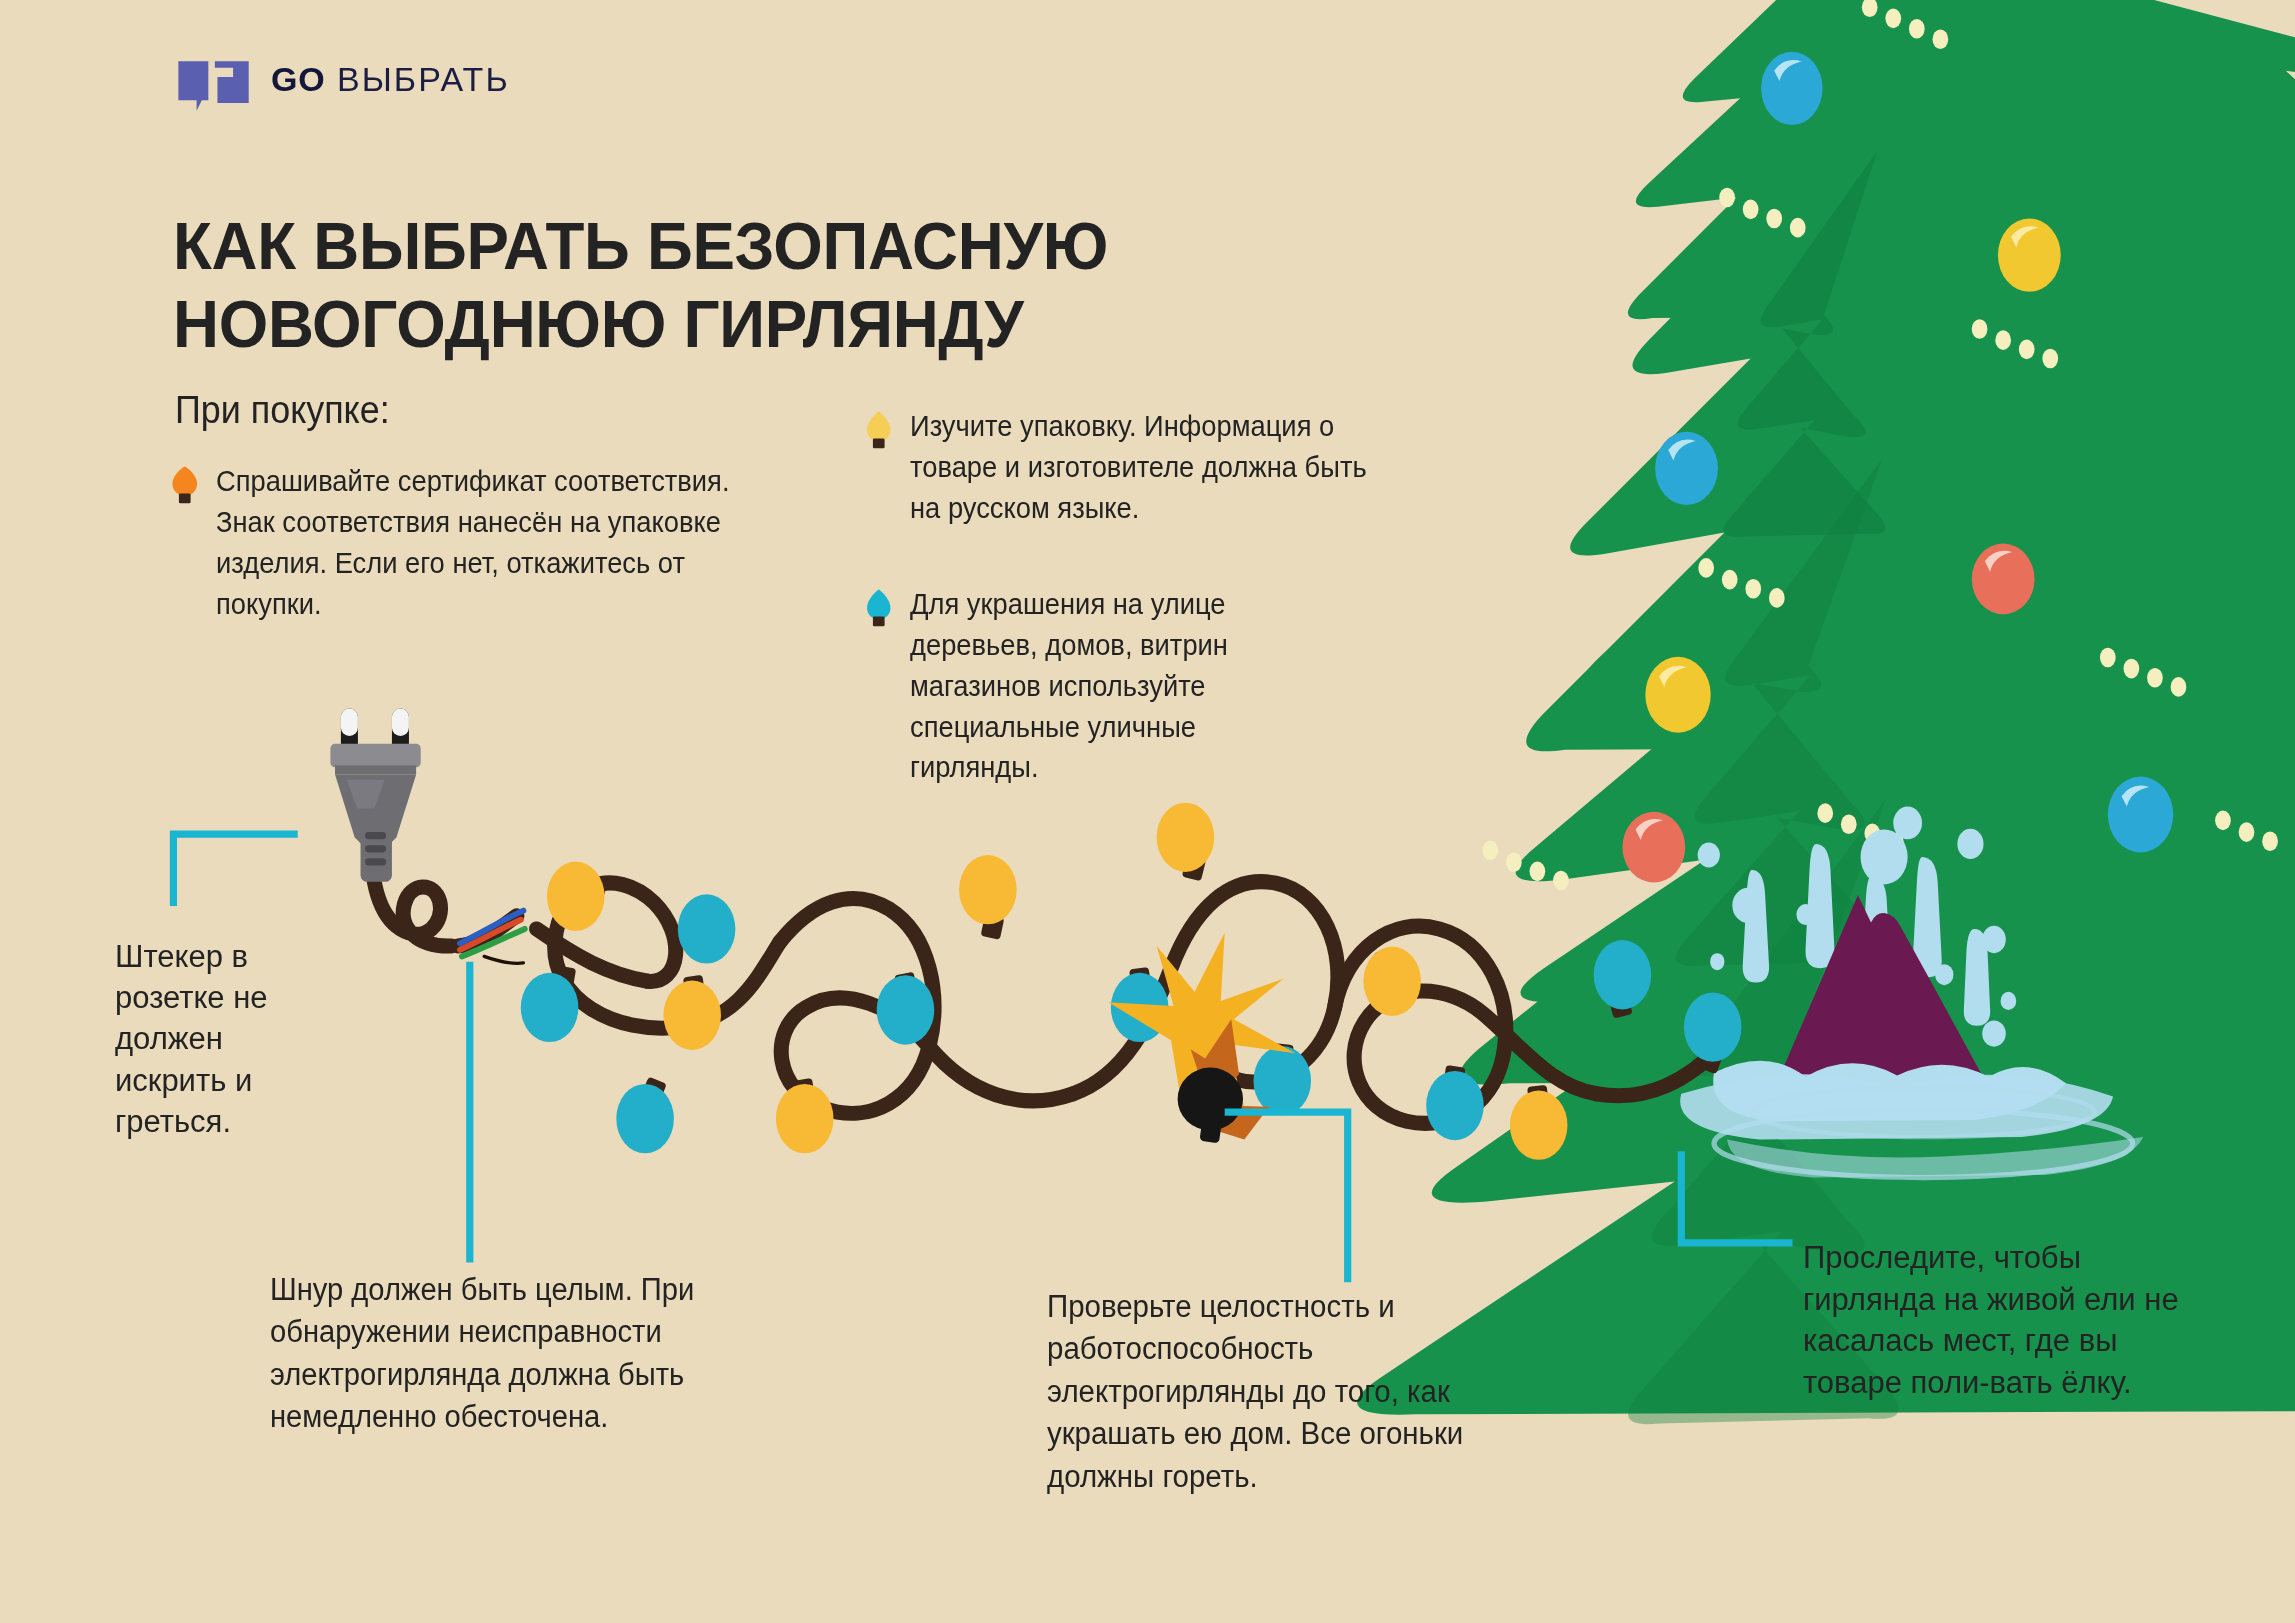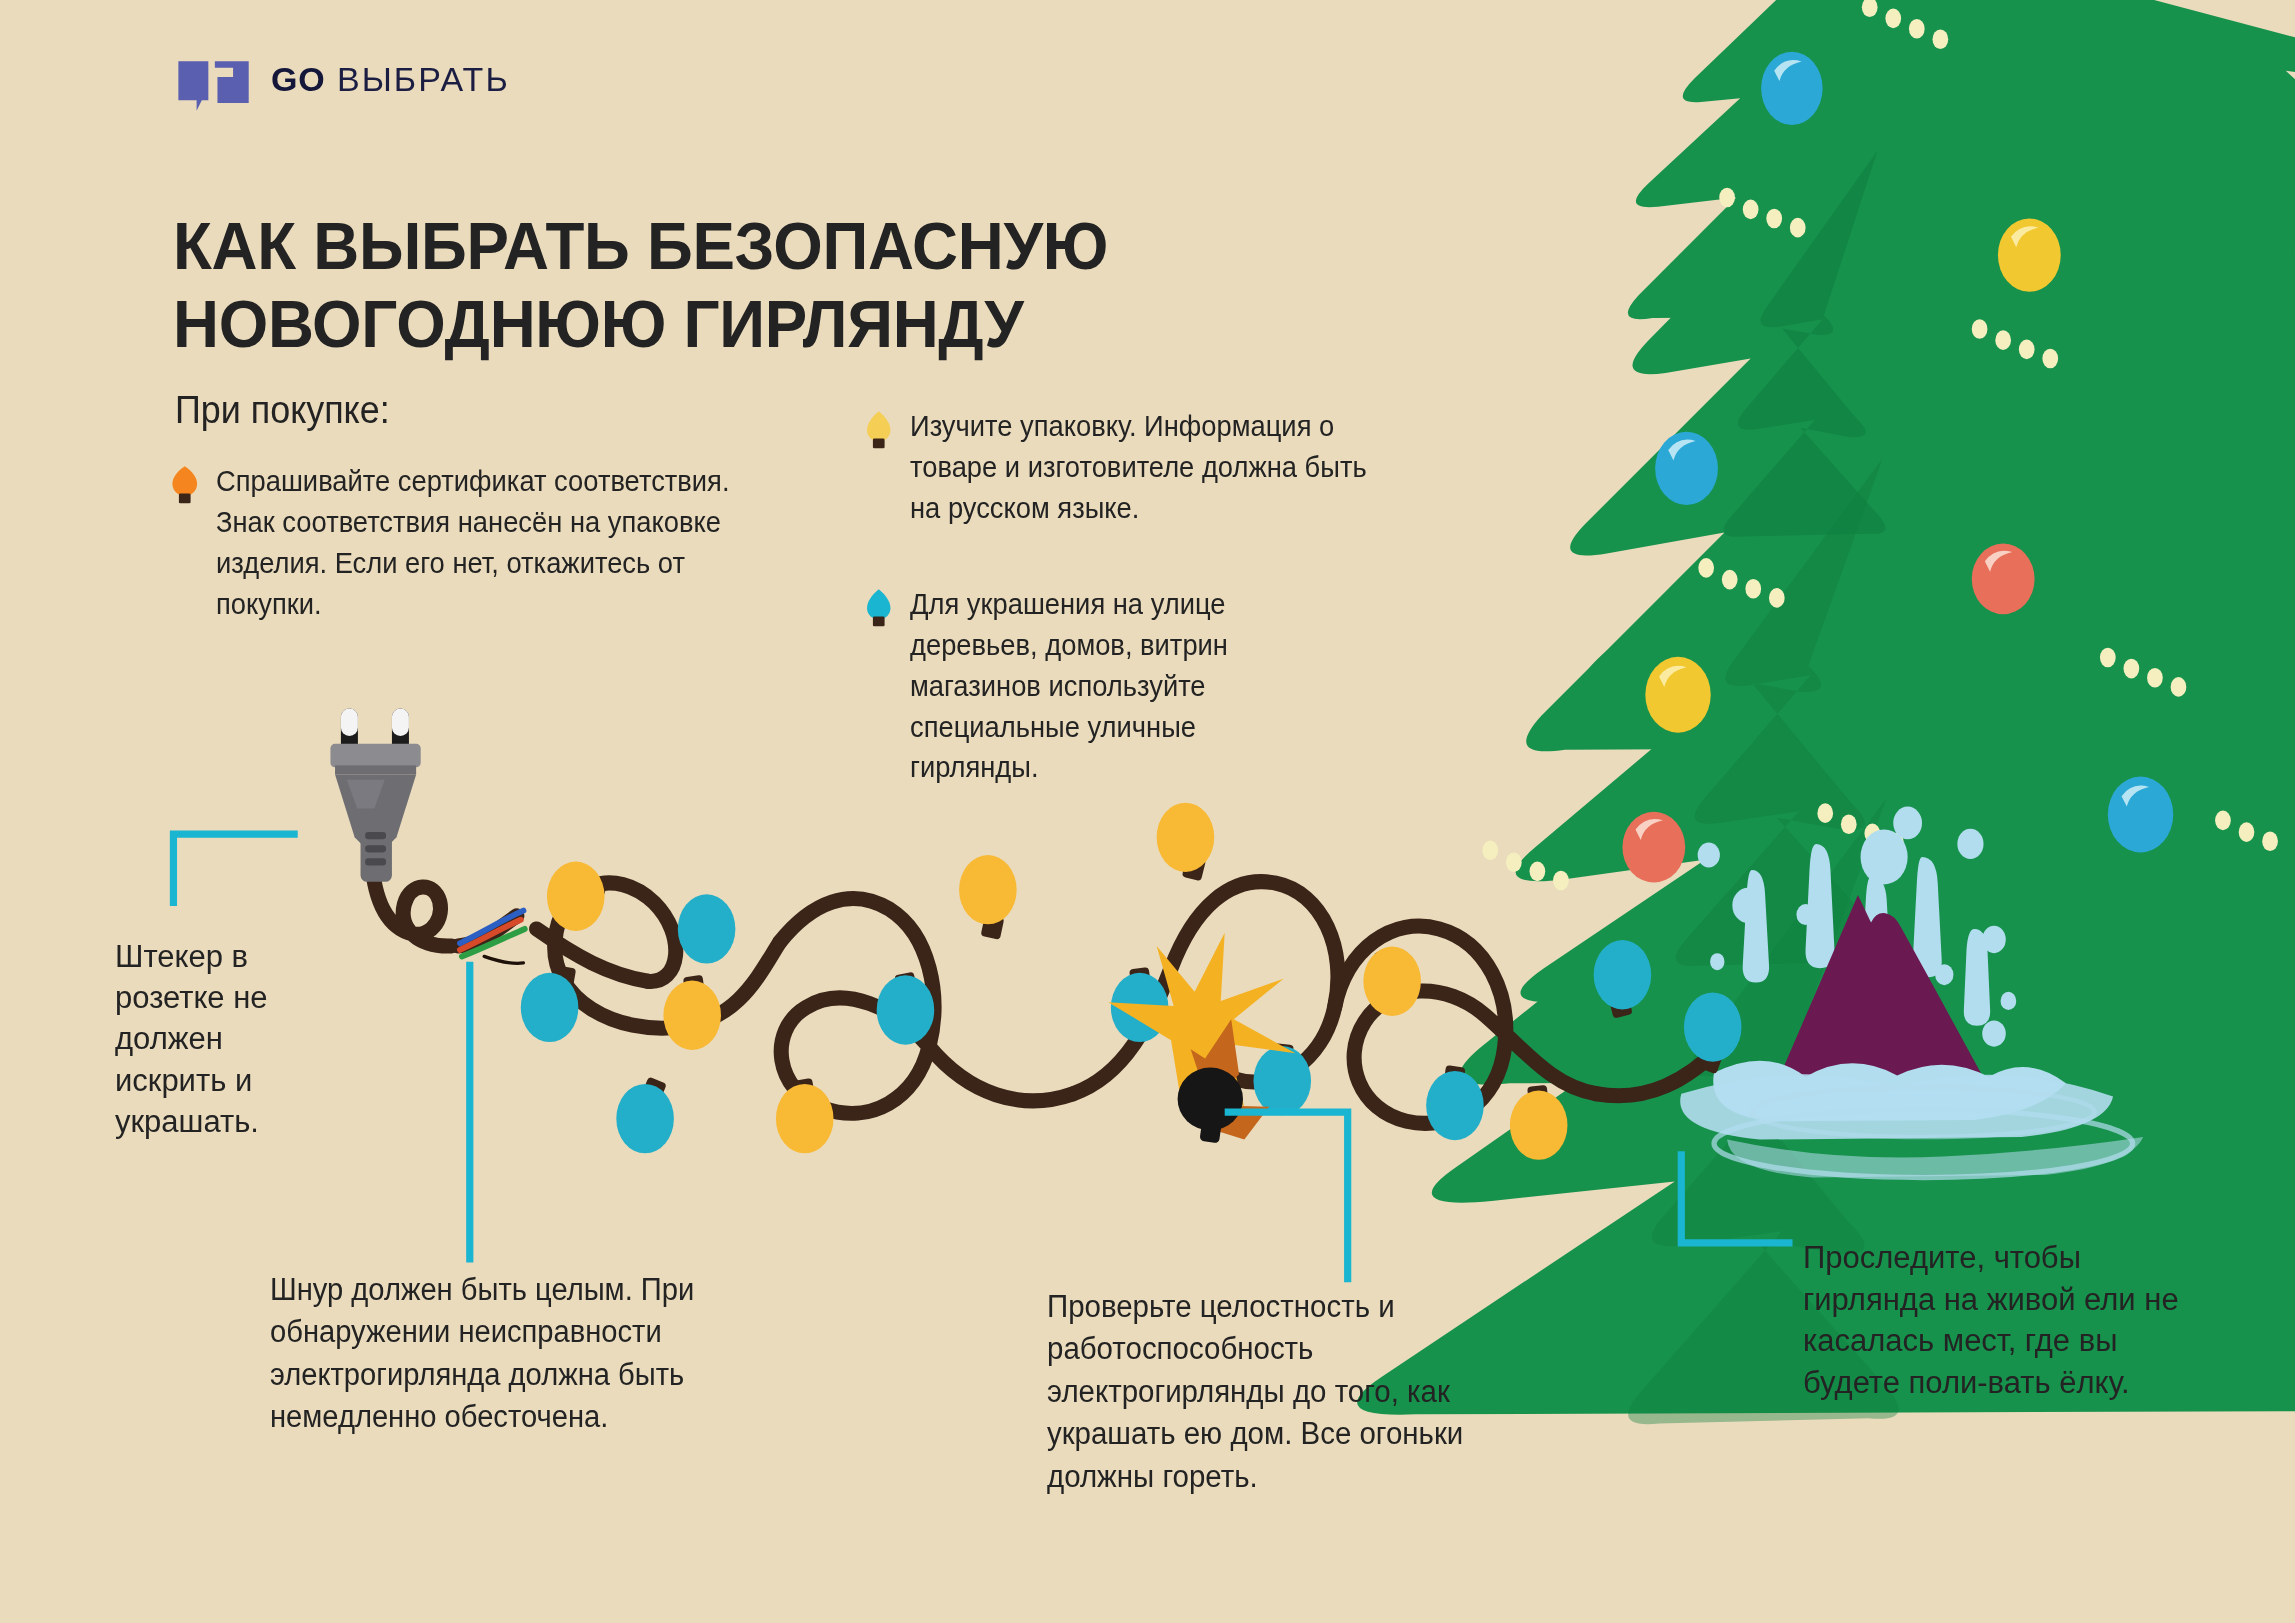--- a/index.html
+++ b/index.html
@@ -365,19 +365,19 @@
   </div>
 
   <div class="bullet-row" id="bullet-outdoor">
     <svg class="bulb-marker" viewBox="0 0 42 60">
       <path d="M21 2 C33 12 39 22 39 31 C39 41 31 48 21 48 C11 48 3 41 3 31 C3 22 9 12 21 2 Z" fill="#19B5D1"></path>
       <rect x="12" y="44" width="18" height="15" rx="2" fill="#3B2418"></rect>
     </svg>
     <div class="bullet-text">Для украшения на улице деревьев, домов, витрин магазинов используйте специальные уличные гирлянды.</div>
   </div>
 
-  <div class="caption" id="cap-plug">Штекер в розетке не должен искрить и украшать.</div>
+  <div class="caption" id="cap-plug">Штекер в розетке не должен искрить и греться.</div>
   <div class="caption" id="cap-cord">Шнур должен быть целым. При обнаружении неисправности электрогирлянда должна быть немедленно обесточена.</div>
   <div class="caption" id="cap-check">Проверьте целостность и работоспособность электрогирлянды до того, как украшать ею дом. Все огоньки должны гореть.</div>
-  <div class="caption" id="cap-water">Проследите, чтобы гирлянда на живой ели не касалась мест, где вы будете поли-вать ёлку.</div>
+  <div class="caption" id="cap-water">Проследите, чтобы гирлянда на живой ели не касалась мест, где вы товаре поли-вать ёлку.</div>
 
 </div>
 
 
 </body></html>

